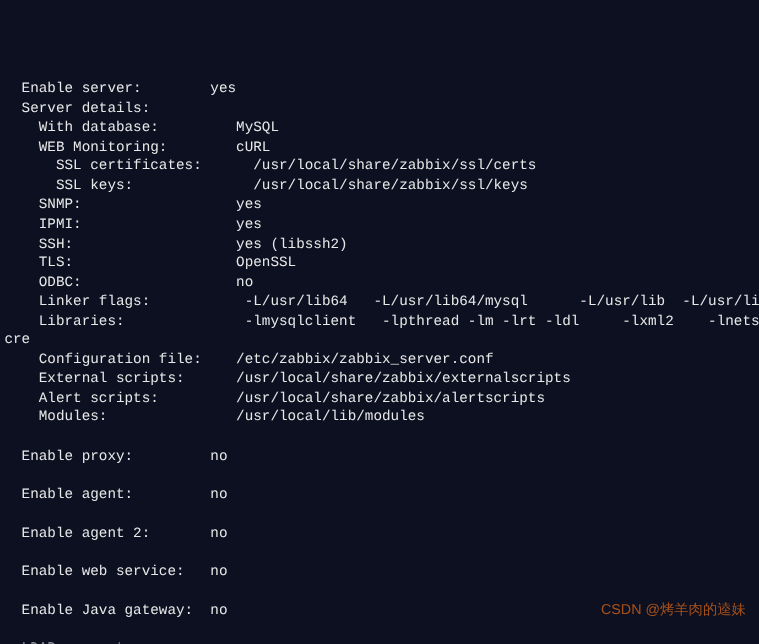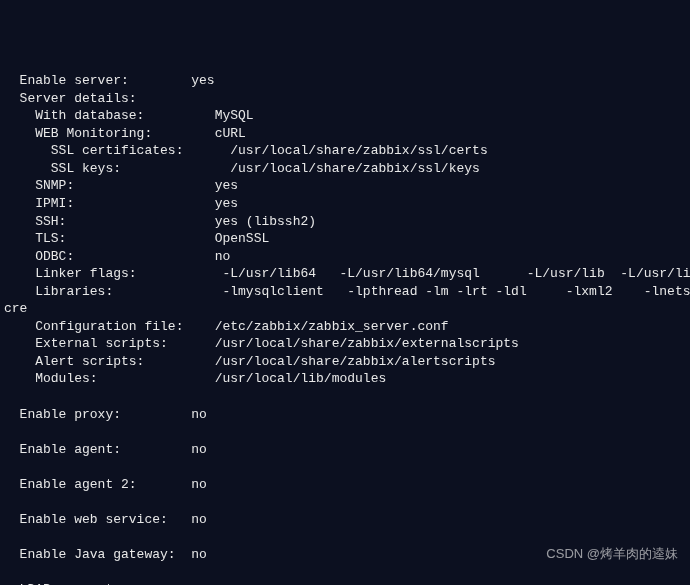--- a/index.html
+++ b/index.html
@@ -19,21 +19,21 @@
       position: relative;
       white-space: pre;
     }
     .terminal {
       padding: 2px 4px;
     }
     .watermark {
       position: absolute;
       bottom: 22px;
       right: 12px;
-      color: #e5e5e5;
+      color: #f97316;
       opacity: 0.65;
       font-size: 13px;
       font-family: sans-serif;
       white-space: nowrap;
     }
   </style>
 </head>
 <body>
 
 

